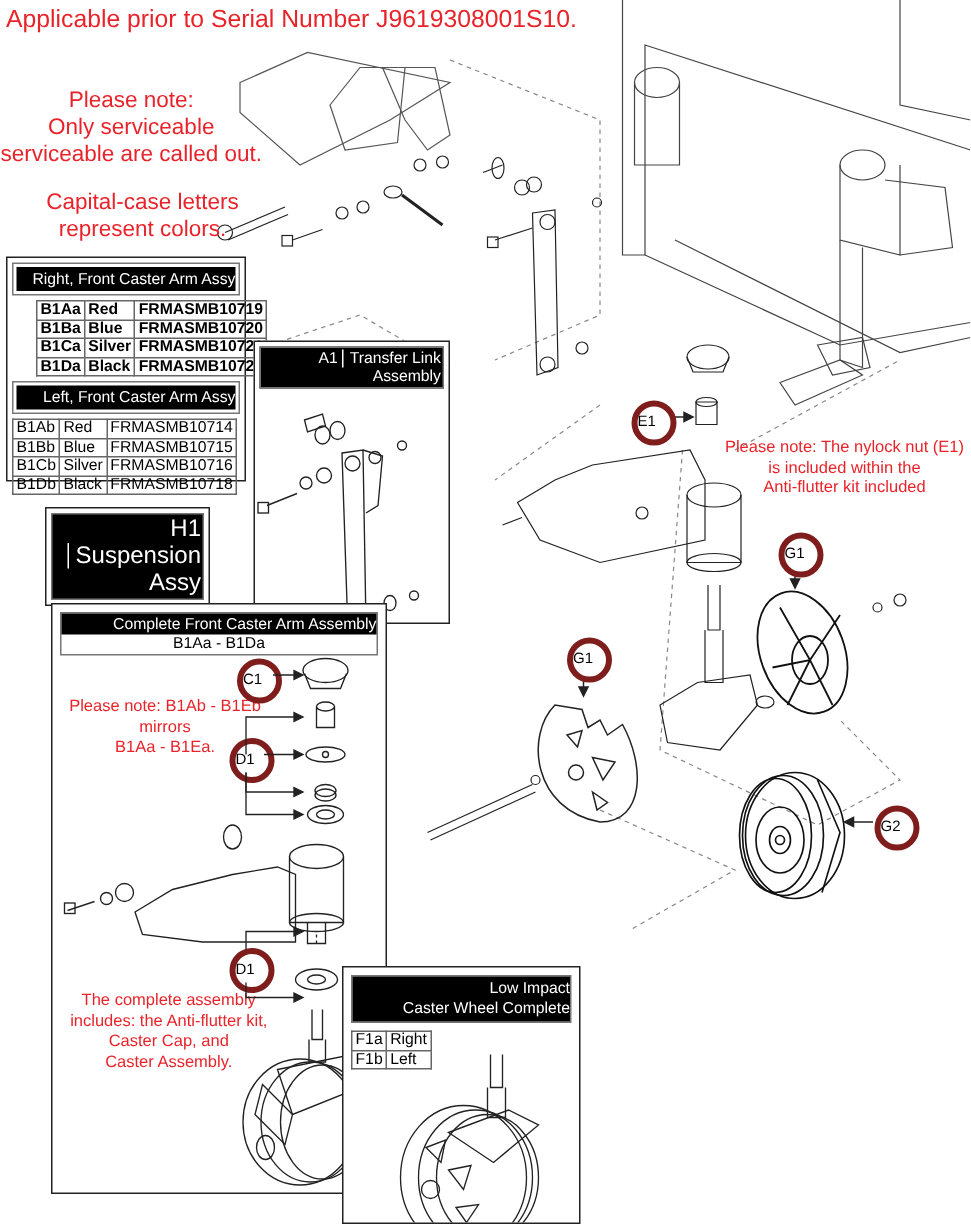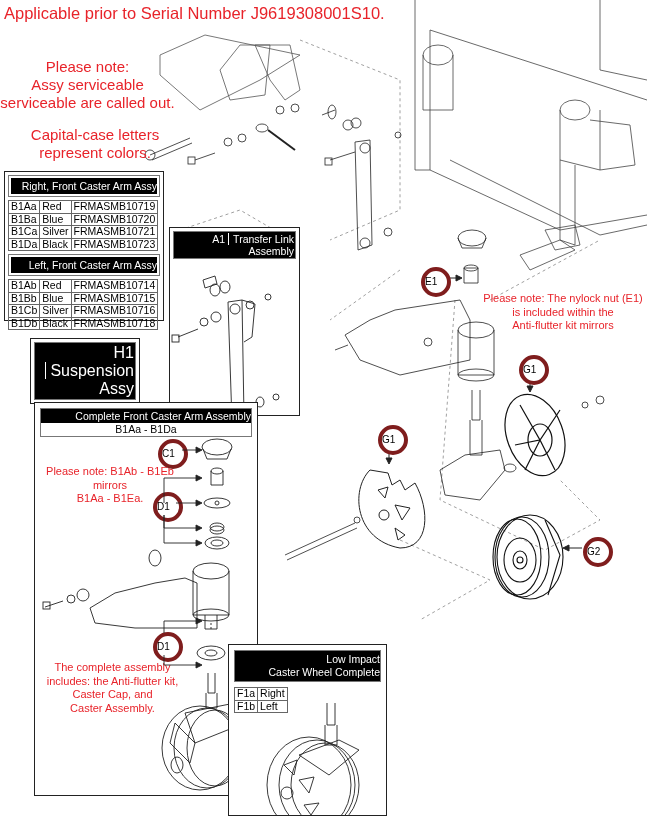--- a/index.html
+++ b/index.html
@@ -134,33 +134,33 @@
       <path d="M527 386 L530 392 L533 386 Z" fill="#222"></path>
     <path d="M389 448 L389 462"></path>
       <path d="M386 458 L389 464 L392 458 Z" fill="#222"></path>
     <path d="M582 548 L565 548"></path>
       <path d="M569 545 L563 548 L569 551 Z" fill="#222"></path>
   </g>
 </svg>
 
 <div class="abs red note" style="left:0;top:58px;width:175px;">
   <div>Please note:</div>
-  <div>Assy serviceable</div>
+  <div>Only serviceable</div>
   <div>serviceable are called out.</div>
 </div>
 <div class="abs red note" style="left:20px;top:126px;width:150px;">
   <div>Capital-case letters</div>
   <div>represent colors.</div>
 </div>
 
 <div class="box" style="left:4px;top:171px;width:158px;height:148px;">
   <div class="hdr-frame" style="margin:3px;">
     <div class="hdr" style="padding:2px 0;">Right, Front Caster Arm Assy</div>
   </div>
-  <table class="pt" style="margin:2px 3px;">
+  <table class="pt" style="margin:2px 19px;font-weight:bold;">
     <tbody id="right-rows">
         <tr>
           <td>B1Aa</td>
           <td>Red</td>
           <td>FRMASMB10719</td>
         </tr>
         <tr>
           <td>B1Ba</td>
           <td>Blue</td>
           <td>FRMASMB10720</td>
@@ -246,21 +246,21 @@
     <circle cx="44" cy="158" r="5"></circle>
       <ellipse cx="90" cy="140" rx="4" ry="5"></ellipse>
       <circle cx="106" cy="135" r="3"></circle>
   </svg>
 </div>
 
 <div class="callout" style="left:421px;top:267px;">E1</div>
 <div class="red-note" style="left:478px;top:292px;width:170px;">
   <div>Please note: The nylock nut (E1)</div>
   <div>is included within the</div>
-  <div>Anti-flutter kit mirrors</div>
+  <div>Anti-flutter kit included</div>
 </div>
 
 <div class="callout" style="left:519px;top:355px;">G1</div>
 <div class="callout" style="left:378px;top:425px;">G1</div>
 <div class="callout" style="left:583px;top:537px;">G2</div>
 
 <div class="box" style="left:2px;top:402px;width:222px;height:392px;margin-left:32px;">
   <div class="hdr-frame" style="margin:5px 5px 0 5px;padding:0;">
     <div class="hdr" style="padding:1px 0;">Complete Front Caster Arm Assembly</div>
     <div style="text-align:center;font-size:10.5px;line-height:13px;">B1Aa - B1Da</div>

